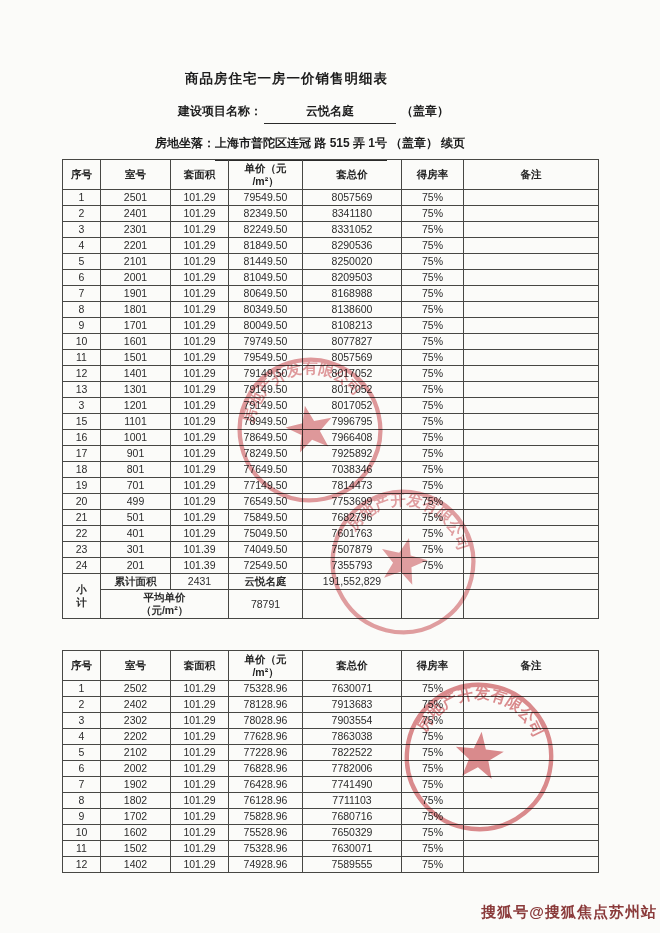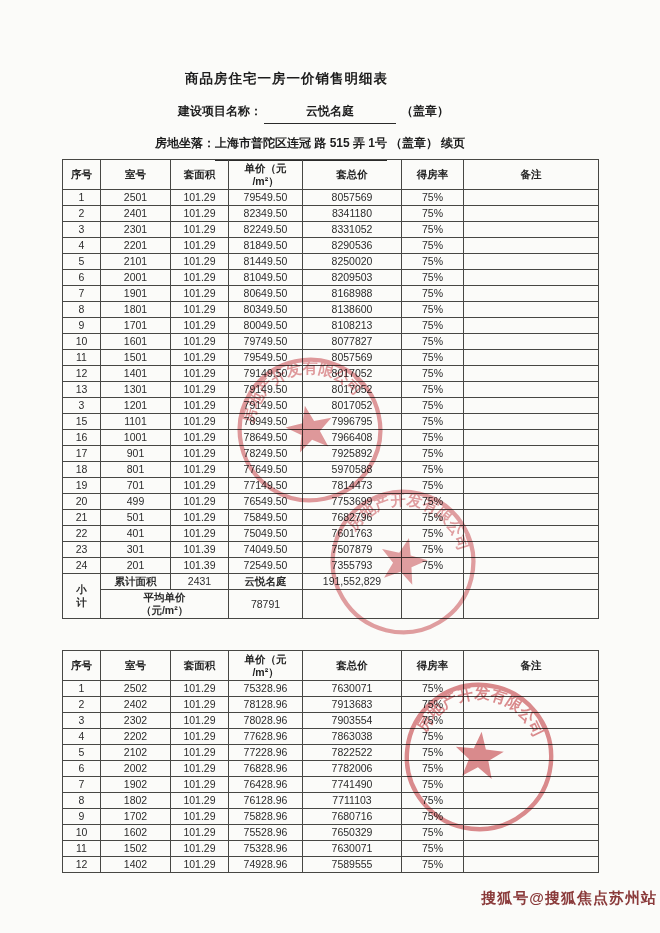--- a/index.html
+++ b/index.html
@@ -47,21 +47,21 @@
     height:30px; font-weight:bold; white-space:normal; color:#222;
   }
   .pre { white-space:pre-line !important; }
   .bold { font-weight:bold; }
   .summary2 td { height:29px; }
 
   .stamp {
     position:absolute; pointer-events:none; mix-blend-mode:multiply;
   }
   .watermark {
-    position:absolute; right:3px; bottom:25px;
+    position:absolute; right:3px; bottom:11px;
     font-size:15px; font-weight:bold; color:#8a3a3a; letter-spacing:1px;
   }
 </style>
 </head>
 <body>
 
 <div class="page">
 
   <div class="doc-title">商品房住宅一房一价销售明细表</div>
 
@@ -247,21 +247,21 @@
           <td>78249.50</td>
           <td>7925892</td>
           <td>75%</td>
           <td></td>
         </tr>
         <tr>
           <td>18</td>
           <td>801</td>
           <td>101.29</td>
           <td>77649.50</td>
-          <td>5970588</td>
+          <td>7038346</td>
           <td>75%</td>
           <td></td>
         </tr>
         <tr>
           <td>19</td>
           <td>701</td>
           <td>101.29</td>
           <td>77149.50</td>
           <td>7814473</td>
           <td>75%</td>

